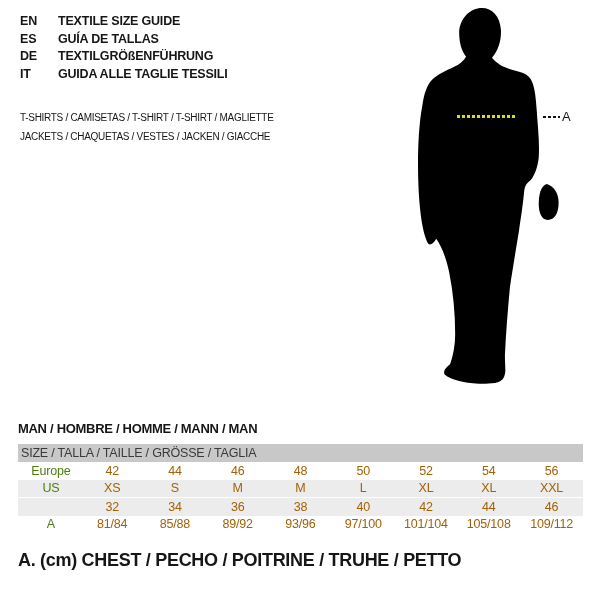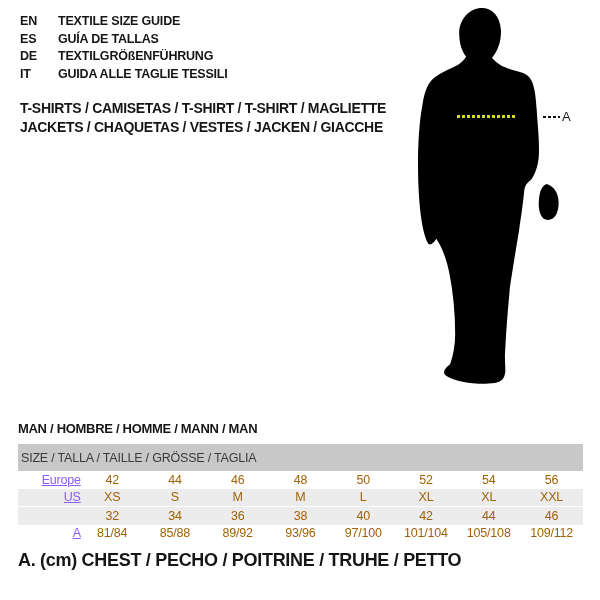--- a/index.html
+++ b/index.html
@@ -8,39 +8,39 @@
     font-family:"Liberation Sans","DejaVu Sans",sans-serif;color:#161616;
   }
   .abs{position:absolute;}
 
   
   .lang-block{left:20px;top:13px;line-height:17.6px;font-size:12.5px;font-weight:600;letter-spacing:-0.2px;}
   .lang-row{white-space:nowrap;}
   .lang-code{display:inline-block;width:38px;}
 
   
-  .cat-block{left:20px;top:99px;line-height:18.6px;font-size:14px;font-weight:700;letter-spacing:-0.3px;white-space:nowrap;}
+  .cat-block{left:20px;top:109px;line-height:18.6px;font-size:10px;font-weight:400;letter-spacing:-0.3px;white-space:nowrap;}
 
   
   .figure-wrap{left:413px;top:5px;width:150px;height:383px;}
   .measure-line{left:457px;top:115px;width:59px;height:3px;
     background:repeating-linear-gradient(90deg,var(--dash,#d6dd1f) 0 3px,transparent 3px 5px);}
   .measure-line-outer{left:543px;top:116px;width:17px;height:2px;
     background:repeating-linear-gradient(90deg,#111 0 3px,transparent 3px 5px);}
   .measure-label{left:562px;top:109px;font-size:13px;font-weight:500;}
 
   
   .section-label{left:18px;top:421px;font-size:13px;font-weight:700;letter-spacing:-0.3px;white-space:nowrap;}
 
   
   .size-table{left:18px;top:444px;border-collapse:collapse;table-layout:fixed;width:565px;
     font-size:12.5px;letter-spacing:-0.2px;}
   .size-table td{padding:0;text-align:center;height:17.5px;color:#a16207;}
-  .size-table td.row-label{text-align:right;padding-left:3px;width:56px;color:#8b5cf6;text-decoration:underline;}
-  .size-table tr.header-row td{height:27px;text-align:left;padding-left:3px;color:#3a3a3a;}
+  .size-table td.row-label{text-align:center;padding-left:3px;width:56px;color:#4d7c0f;}
+  .size-table tr.header-row td{height:18px;text-align:left;padding-left:3px;color:#3a3a3a;}
   .size-table tr.shaded + tr.shaded td{border-top:1px solid #ffffff;}
 
   
   .footnote{left:18px;top:550px;font-size:18px;font-weight:700;letter-spacing:-0.3px;white-space:nowrap;}
 </style>
 </head>
 <body>
 
 <div class="abs lang-block">
     <div class="lang-row"><span class="lang-code">EN</span><span class="lang-label">TEXTILE SIZE GUIDE</span></div>

